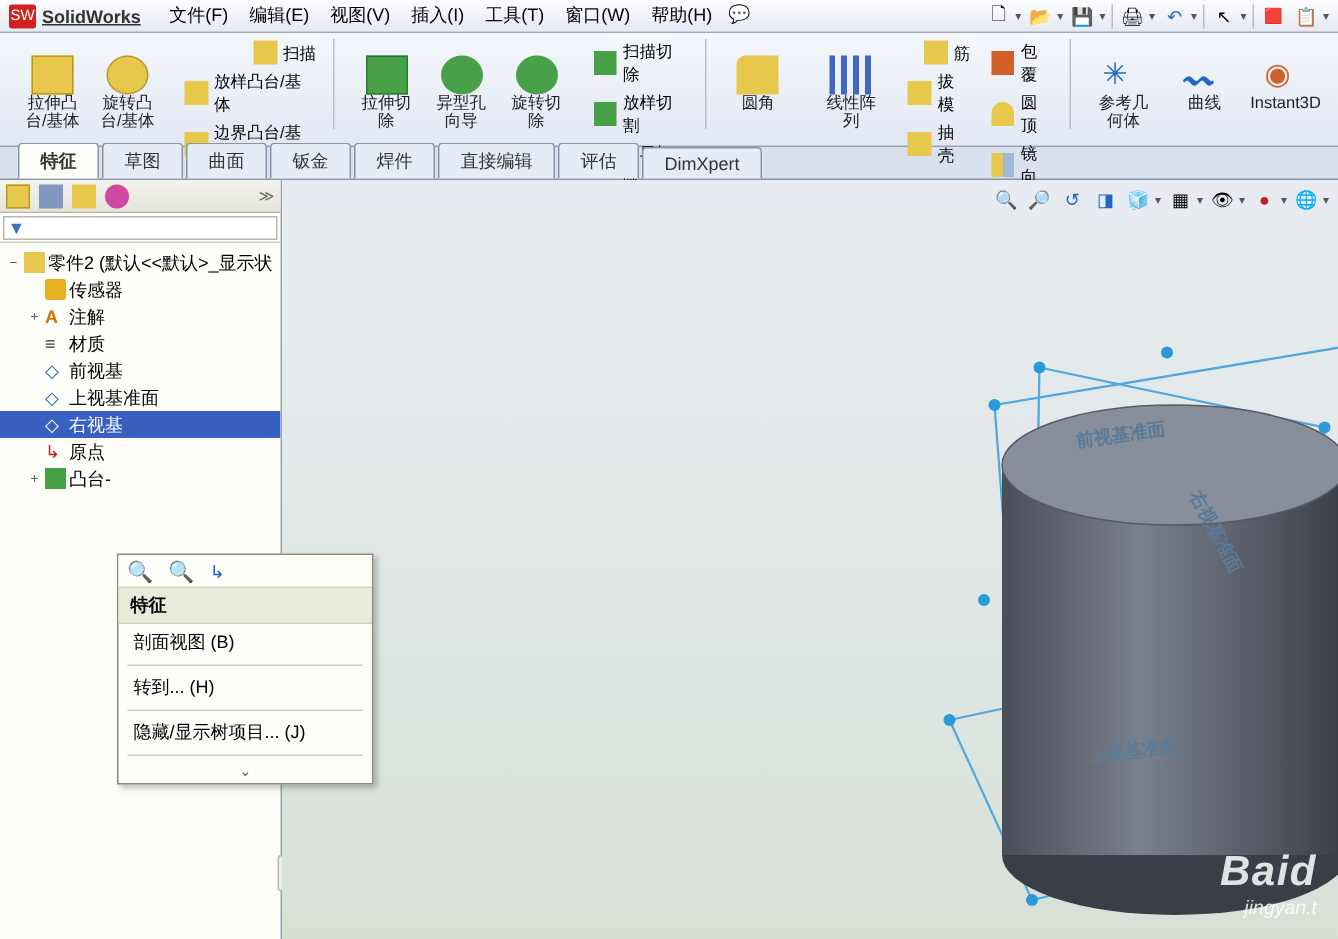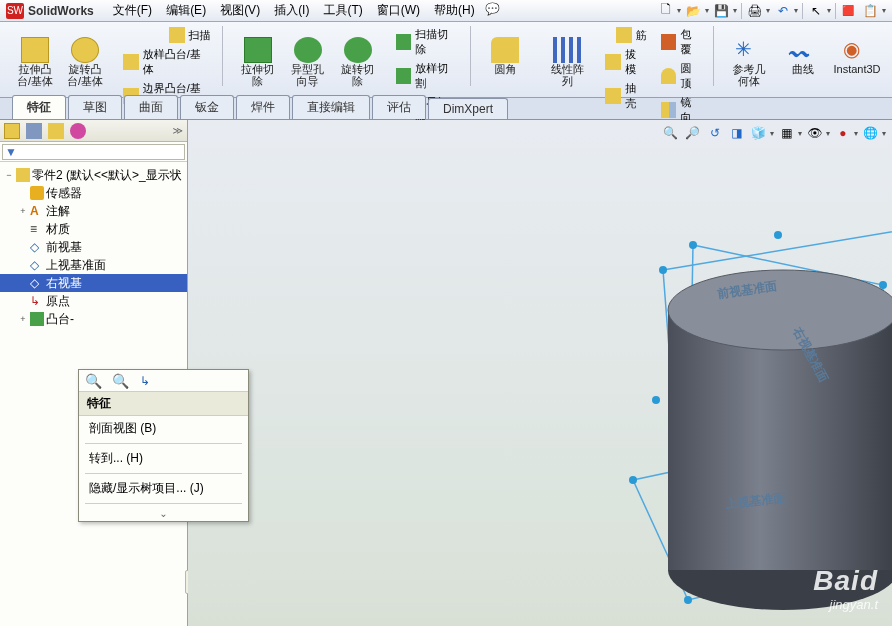--- a/index.html
+++ b/index.html
@@ -1,21 +1,21 @@
 <!DOCTYPE html>
 <html><head>
 <meta charset="utf-8">
 <style>
 * { margin:0; padding:0; box-sizing:border-box; font-family:"Microsoft YaHei",Tahoma,sans-serif; font-size:12px; }
 body { background:#fff; width:892px; height:626px; overflow:hidden; position:relative; }
 
 
 .titlebar { height:22px; background:linear-gradient(#fdfdfe,#e4e9f2); display:flex; align-items:center; padding:0 6px; border-bottom:1px solid #a0a8b8; }
 .sw-logo { width:18px; height:16px; background:#d02020; color:#fff; font-weight:normal; font-size:10px; display:inline-flex; align-items:center; justify-content:center; border-radius:2px; }
-.app-name { font-weight:bold; margin-left:4px; color:#333; }
+.app-name { font-weight:bold; margin-left:4px; color:#333;text-decoration:underline; }
 .menus { display:flex; margin-left:14px; gap:4px; }
 .menus span { padding:2px 5px; cursor:default; }
 .title-right { margin-left:auto; display:flex; gap:4px; align-items:center; }
 .ticon { width:18px; height:18px; display:inline-flex; align-items:center; justify-content:center; border:1px solid transparent; border-radius:2px; }
 .drop { font-size:8px; color:#555; margin-left:-2px; }
 .sep { width:1px; height:16px; background:#b8bcc8; }
 
 
 .ribbon { height:76px; background:linear-gradient(#f4f7fb,#e2e8f3); display:flex; align-items:stretch; border-bottom:1px solid #98a0b0; padding:4px 8px 0; gap:8px; }
 .rgroup { display:flex; flex-direction:column; align-items:center; justify-content:center; padding:0 4px; gap:2px; }

